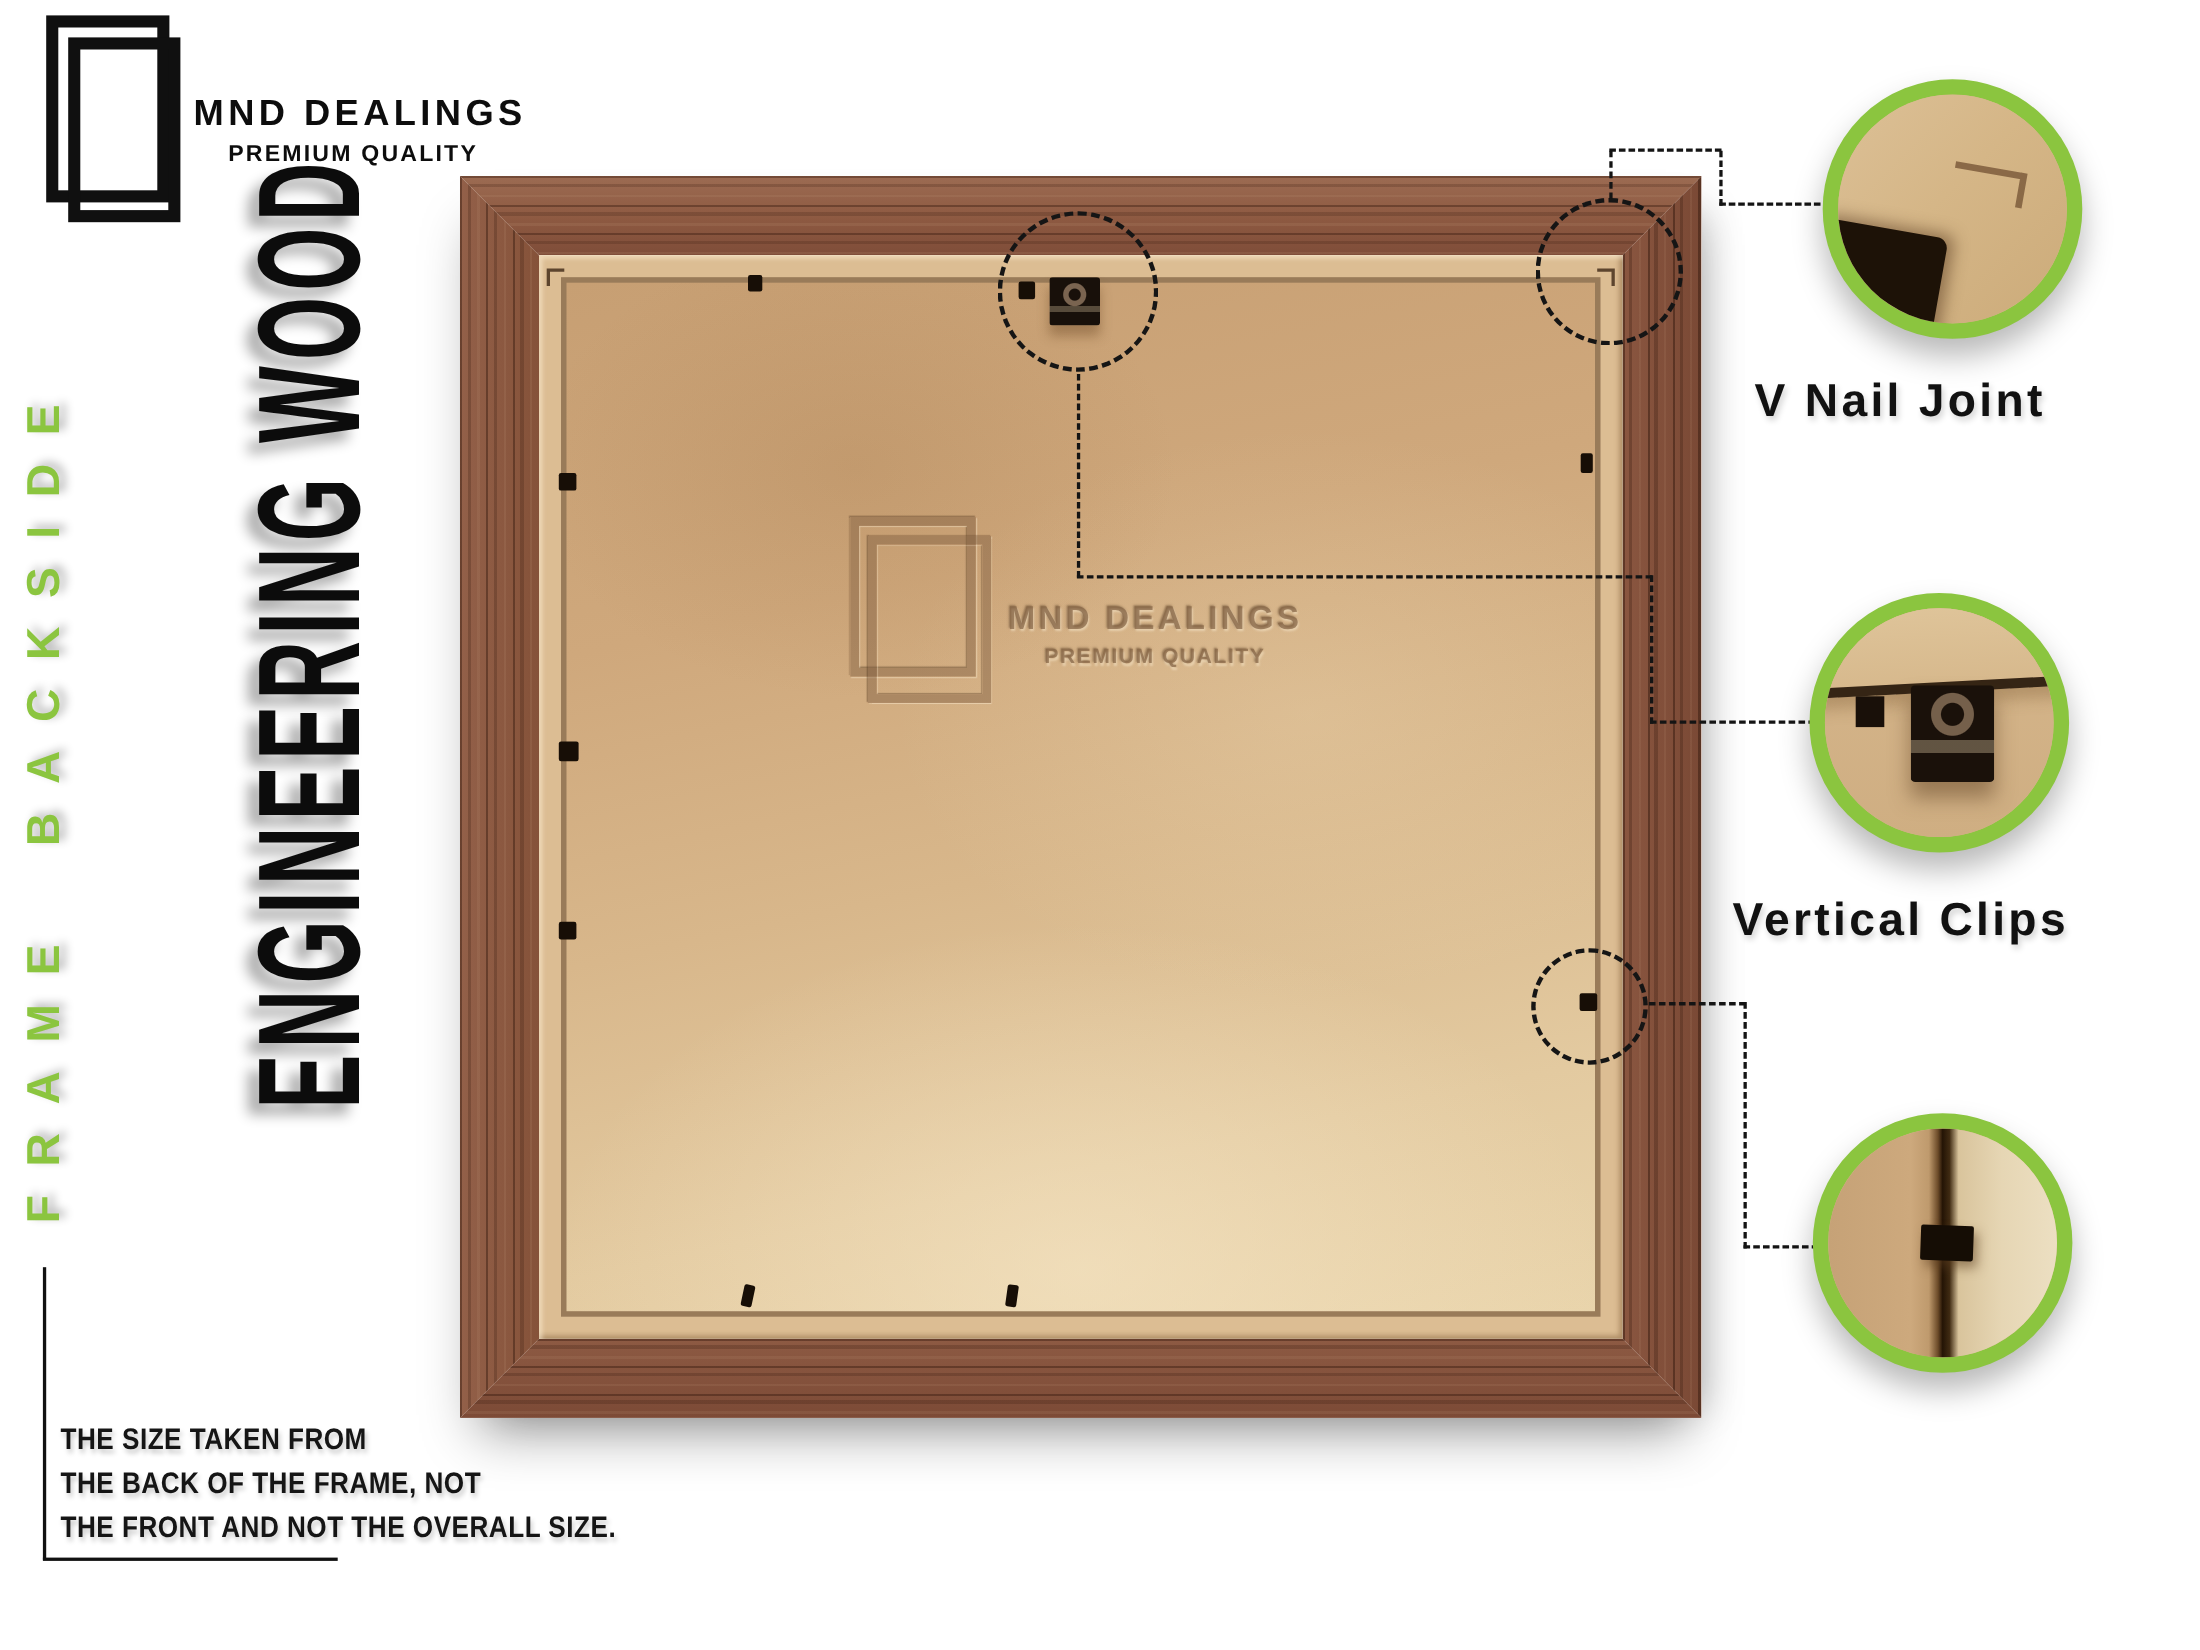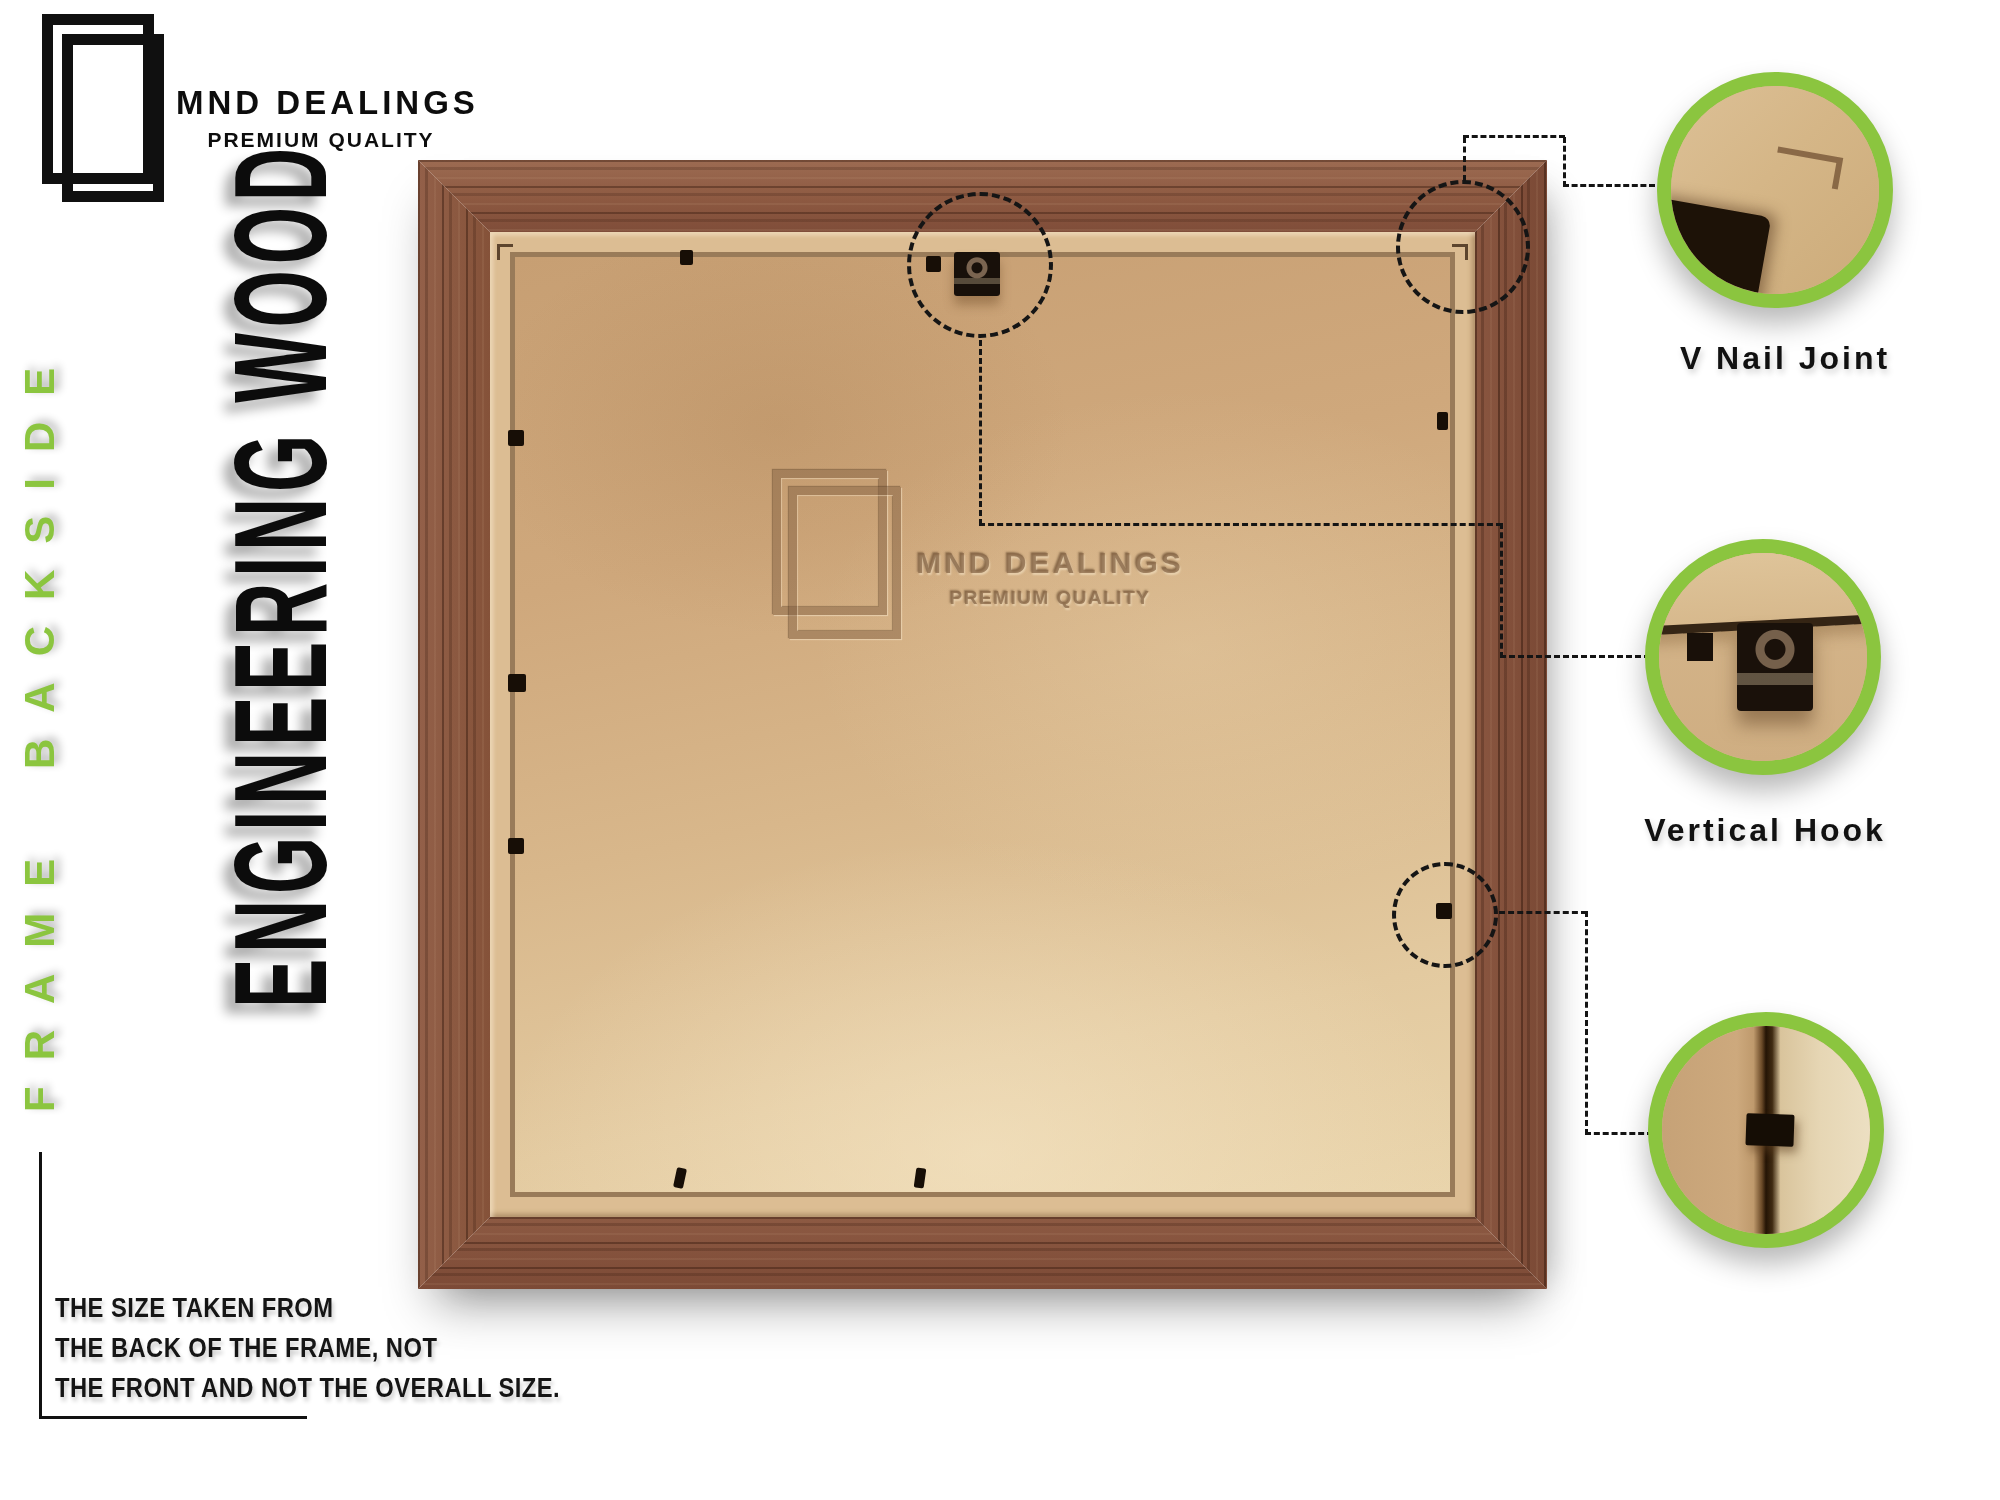--- a/index.html
+++ b/index.html
@@ -126,21 +126,21 @@
       radial-gradient(circle at 50% 30%, rgba(0,0,0,0) 0 10px, #75604b 11px 19px, rgba(0,0,0,0) 20px),
       linear-gradient(180deg, transparent 0 50px, rgba(205,185,150,.4) 50px 62px, transparent 62px),
       linear-gradient(#1a110a,#1a110a);
     box-shadow: 0 14px 18px rgba(95,65,35,.5); }
 
   .sc-bg { position:absolute; inset:0;
     background:linear-gradient(90deg,#c6a277 0%, #cda97d 36%, #bf9a6d 44%, #6b4a28 48%, #241405 50%, #3f2a12 53%, #d9c49c 57%, #e6d6b4 76%, #ecdfc2 100%); }
   .sc-clip { position:absolute; left:84px; top:88px; width:48px; height:32px; background:#150d05;
     transform:rotate(2deg); box-shadow: 4px 6px 10px rgba(90,60,30,.5); border-radius:2px; }
 
-  .mag-label { position:absolute; width:380px; text-align:center; font-size:32px; font-weight:800;
+  .mag-label { position:absolute; width:380px; font-size:42px; font-weight:800;
     letter-spacing:3px; color:#111; white-space:nowrap; text-shadow: 2px 4px 6px rgba(0,0,0,.18); }
   .lbl-vnail { left:1595px; top:340px; }
   .lbl-hook { left:1575px; top:812px; }
   .lbl-clips { left:1578px; top:1288px; }
 
   
   .disclaimer { position:absolute; left:55px; top:1288px; transform: scaleX(0.88); transform-origin:left top;
     font-size:27px; font-weight:800; color:#151515; line-height:40px; letter-spacing:0.5px;
     text-shadow: 2px 4px 5px rgba(0,0,0,.22); white-space:nowrap; }
   .rule-v { position:absolute; left:39px; top:1152px; width:3px; height:266px; background:#111; }
@@ -215,21 +215,21 @@
     <div class="vnail-groove"></div>
   </div>
   <div class="mag-label lbl-vnail">V Nail Joint</div>
 
   <div class="mag mag-hook">
     <div class="vh-bg"></div>
     <div class="vh-board"></div>
     <div class="vh-square"></div>
     <div class="vh-hook"></div>
   </div>
-  <div class="mag-label lbl-hook">Vertical Hook</div>
+  <div class="mag-label lbl-hook">Vertical Clips</div>
 
   <div class="mag mag-clips">
     <div class="sc-bg"></div>
     <div class="sc-clip"></div>
   </div>
 
   <div class="rule-v"></div>
   <div class="rule-h"></div>
   <div class="disclaimer">
     <div>THE SIZE TAKEN FROM</div>

